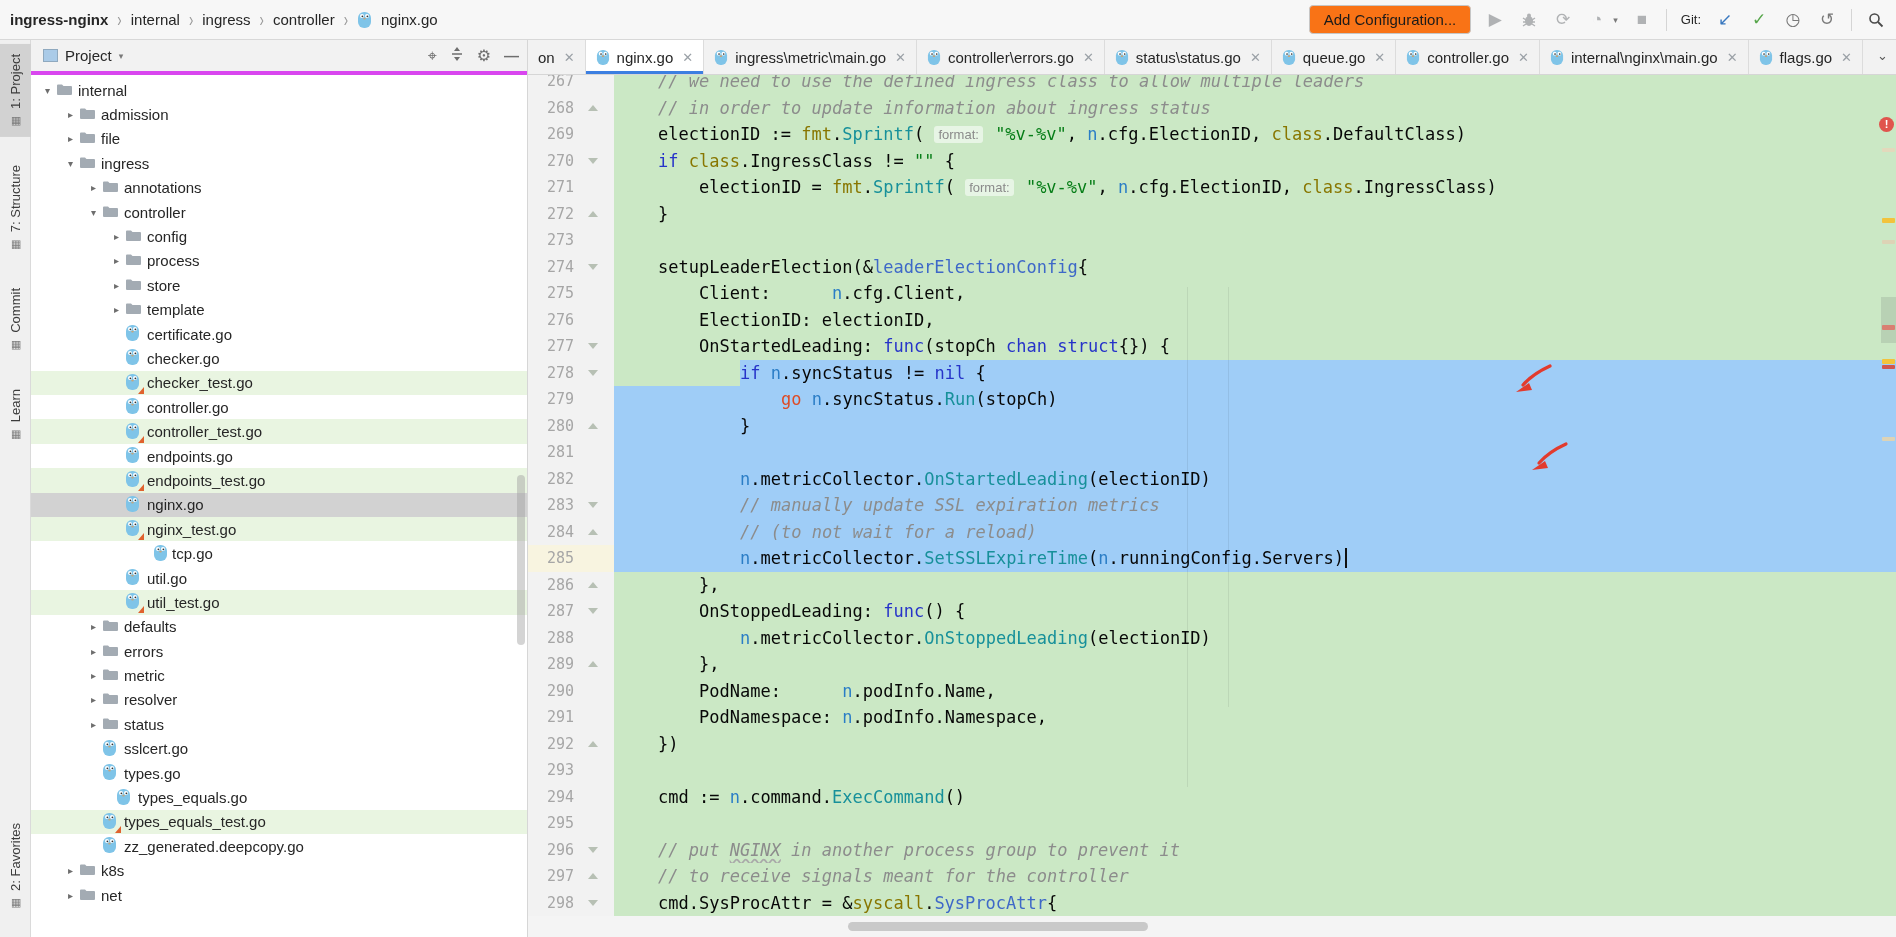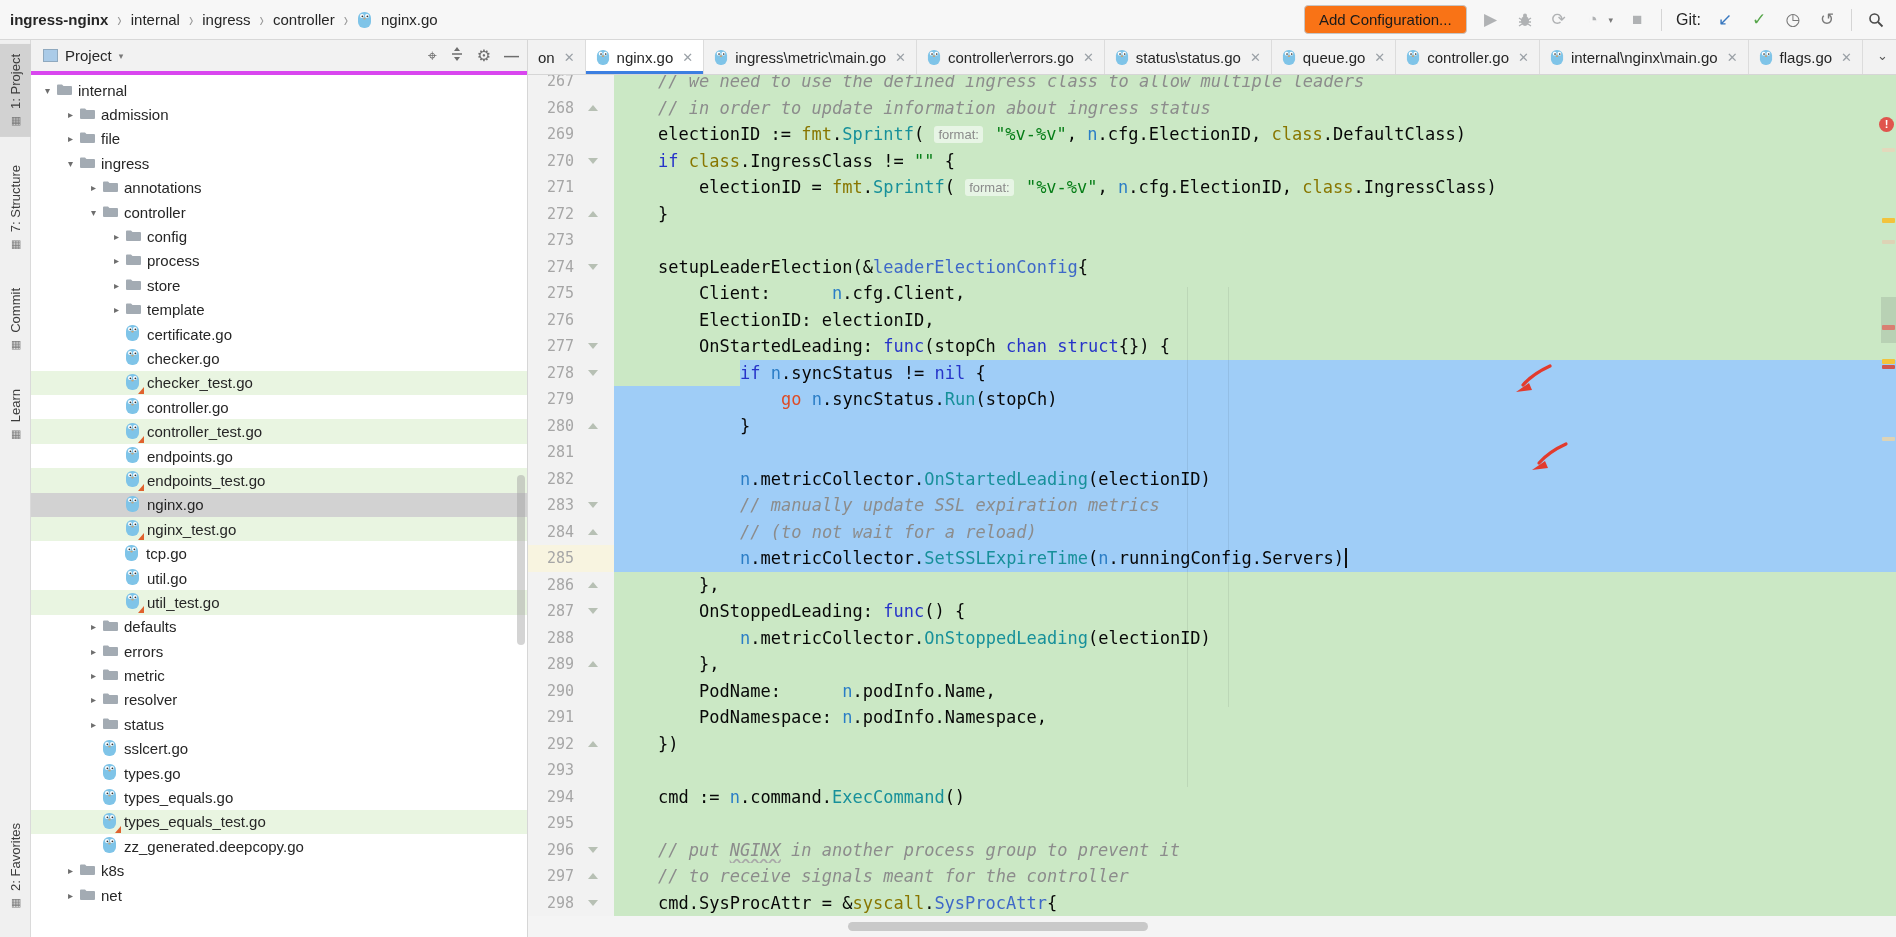--- a/index.html
+++ b/index.html
@@ -12,21 +12,21 @@
   .crumbs { display:flex; align-items:center; gap:9px; font-size:15px; flex:0 0 auto; }
   .crumb { color:#262626; cursor:default; }
   .crumb.root { font-weight:bold; }
   .crumb-sep { color:#9a9a9a; font-size:13px; transform:scaleY(1.5); display:inline-block; }
   .topbar-right { margin-left:auto; display:flex; align-items:center; gap:14px; }
   .add-config { background:#f97316; border:1px solid #c6c6c6; border-radius:4px;
                 padding:5px 14px; font-size:15px; color:#1a1a1a; }
   .tb-ico { font-size:17px; color:#b0b2b4; width:20px; text-align:center; }
   .tb-ico svg { vertical-align:middle; }
   .tb-sep { width:1px; height:22px; background:#d5d5d5; }
-  .git-label { font-size:16px; color:#262626; }
+  .git-label { font-size:13px; color:#262626; }
   .ico-blue { color:#3978bf; } .ico-green { color:#57a64b; } .ico-gray { color:#7a7a7a; }
   .dd-caret { font-size:9px; color:#7a7a7a; margin-left:-8px; }
 
   
   .main { display:flex; height:897px; }
 
   
   .stripe { width:31px; background:#f0f0f0; border-right:1px solid #dadada;
             display:flex; flex-direction:column; align-items:center; padding-top:4px; }
   .stripe-item { writing-mode:vertical-rl; transform:rotate(180deg);
@@ -397,21 +397,21 @@
           <span class="t-ico"><svg class="gopher-svg" viewBox="0 0 15 17">
               <rect x="1" y="1" width="13" height="16" rx="6" fill="#7fc4e8"></rect>
               <circle cx="5" cy="5" r="2" fill="#fff"></circle>
               <circle cx="10" cy="5" r="2" fill="#fff"></circle>
               <circle cx="5.4" cy="5.3" r="0.9" fill="#333"></circle>
               <circle cx="10.4" cy="5.3" r="0.9" fill="#333"></circle>
               <ellipse cx="7.5" cy="7.6" rx="1.3" ry="0.9" fill="#c7a57b"></ellipse>
             </svg><span class="test-badge"></span></span>
           <span class="t-label">nginx_test.go</span>
         </div>
-        <div class="trow" style="padding-left: 76px;">
+        <div class="trow" style="padding-left: 102px; text-align: center;">
           <span class="t-arrow"></span>
           <span class="t-ico"><svg class="gopher-svg" viewBox="0 0 15 17">
               <rect x="1" y="1" width="13" height="16" rx="6" fill="#7fc4e8"></rect>
               <circle cx="5" cy="5" r="2" fill="#fff"></circle>
               <circle cx="10" cy="5" r="2" fill="#fff"></circle>
               <circle cx="5.4" cy="5.3" r="0.9" fill="#333"></circle>
               <circle cx="10.4" cy="5.3" r="0.9" fill="#333"></circle>
               <ellipse cx="7.5" cy="7.6" rx="1.3" ry="0.9" fill="#c7a57b"></ellipse>
             </svg></span>
           <span class="t-label">tcp.go</span>
@@ -492,21 +492,21 @@
           <span class="t-ico"><svg class="gopher-svg" viewBox="0 0 15 17">
               <rect x="1" y="1" width="13" height="16" rx="6" fill="#7fc4e8"></rect>
               <circle cx="5" cy="5" r="2" fill="#fff"></circle>
               <circle cx="10" cy="5" r="2" fill="#fff"></circle>
               <circle cx="5.4" cy="5.3" r="0.9" fill="#333"></circle>
               <circle cx="10.4" cy="5.3" r="0.9" fill="#333"></circle>
               <ellipse cx="7.5" cy="7.6" rx="1.3" ry="0.9" fill="#c7a57b"></ellipse>
             </svg></span>
           <span class="t-label">types.go</span>
         </div>
-        <div class="trow" style="padding-left: 54px;">
+        <div class="trow" style="padding-left: 68px;">
           <span class="t-arrow"></span>
           <span class="t-ico"><svg class="gopher-svg" viewBox="0 0 15 17">
               <rect x="1" y="1" width="13" height="16" rx="6" fill="#7fc4e8"></rect>
               <circle cx="5" cy="5" r="2" fill="#fff"></circle>
               <circle cx="10" cy="5" r="2" fill="#fff"></circle>
               <circle cx="5.4" cy="5.3" r="0.9" fill="#333"></circle>
               <circle cx="10.4" cy="5.3" r="0.9" fill="#333"></circle>
               <ellipse cx="7.5" cy="7.6" rx="1.3" ry="0.9" fill="#c7a57b"></ellipse>
             </svg></span>
           <span class="t-label">types_equals.go</span>

